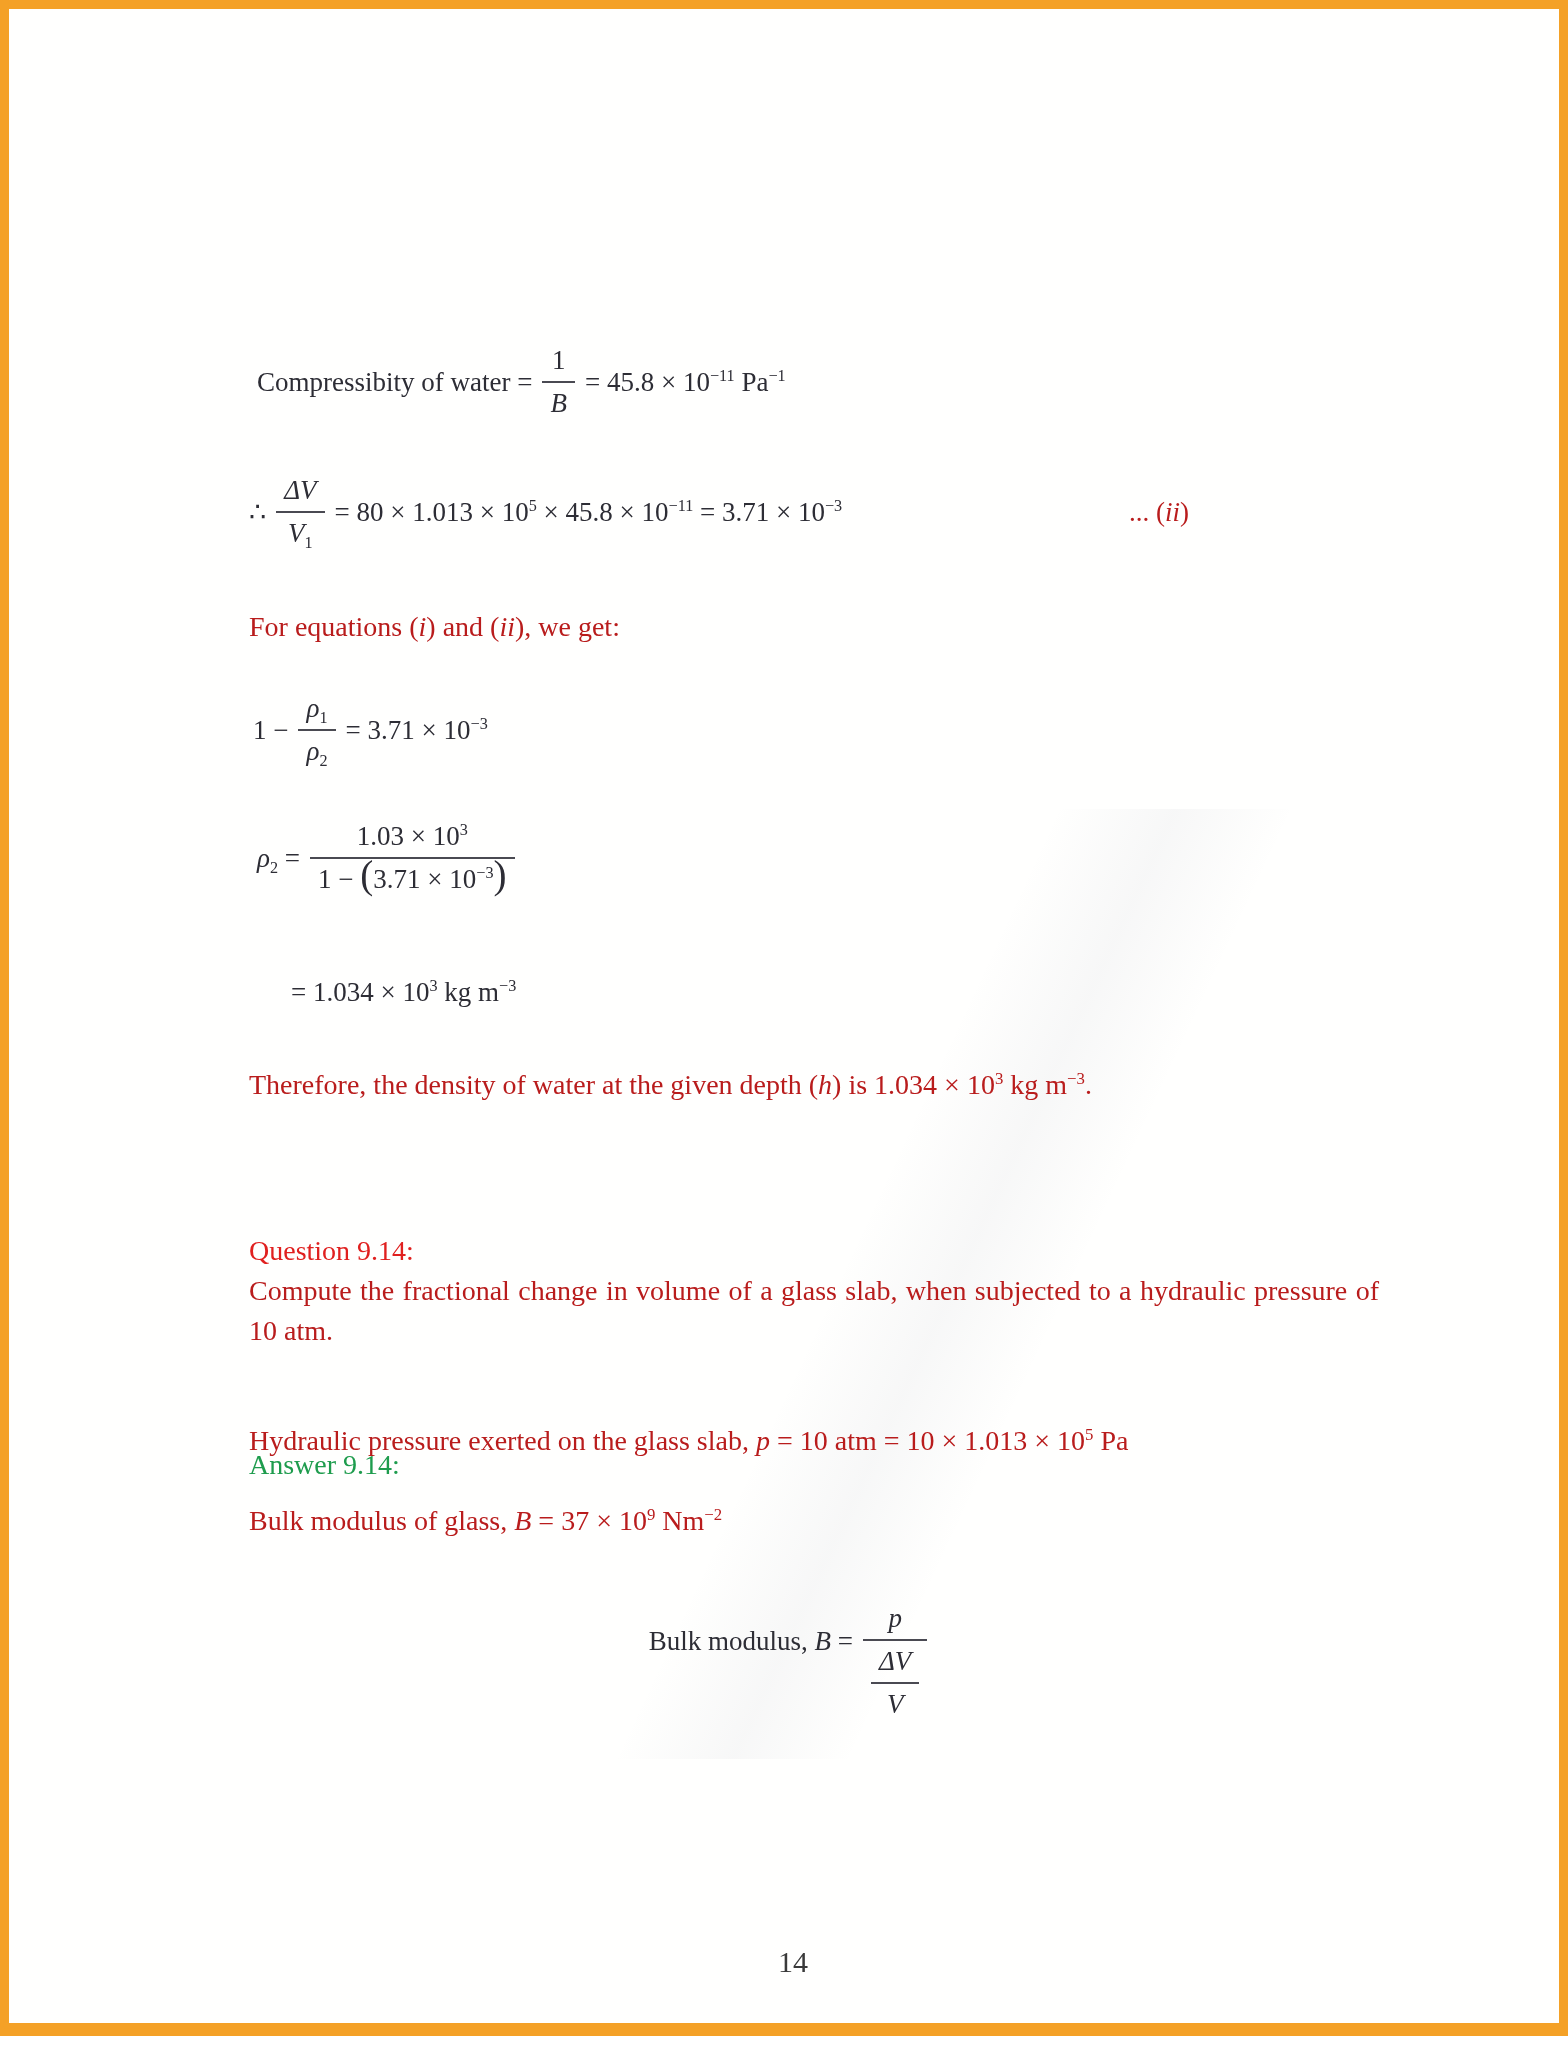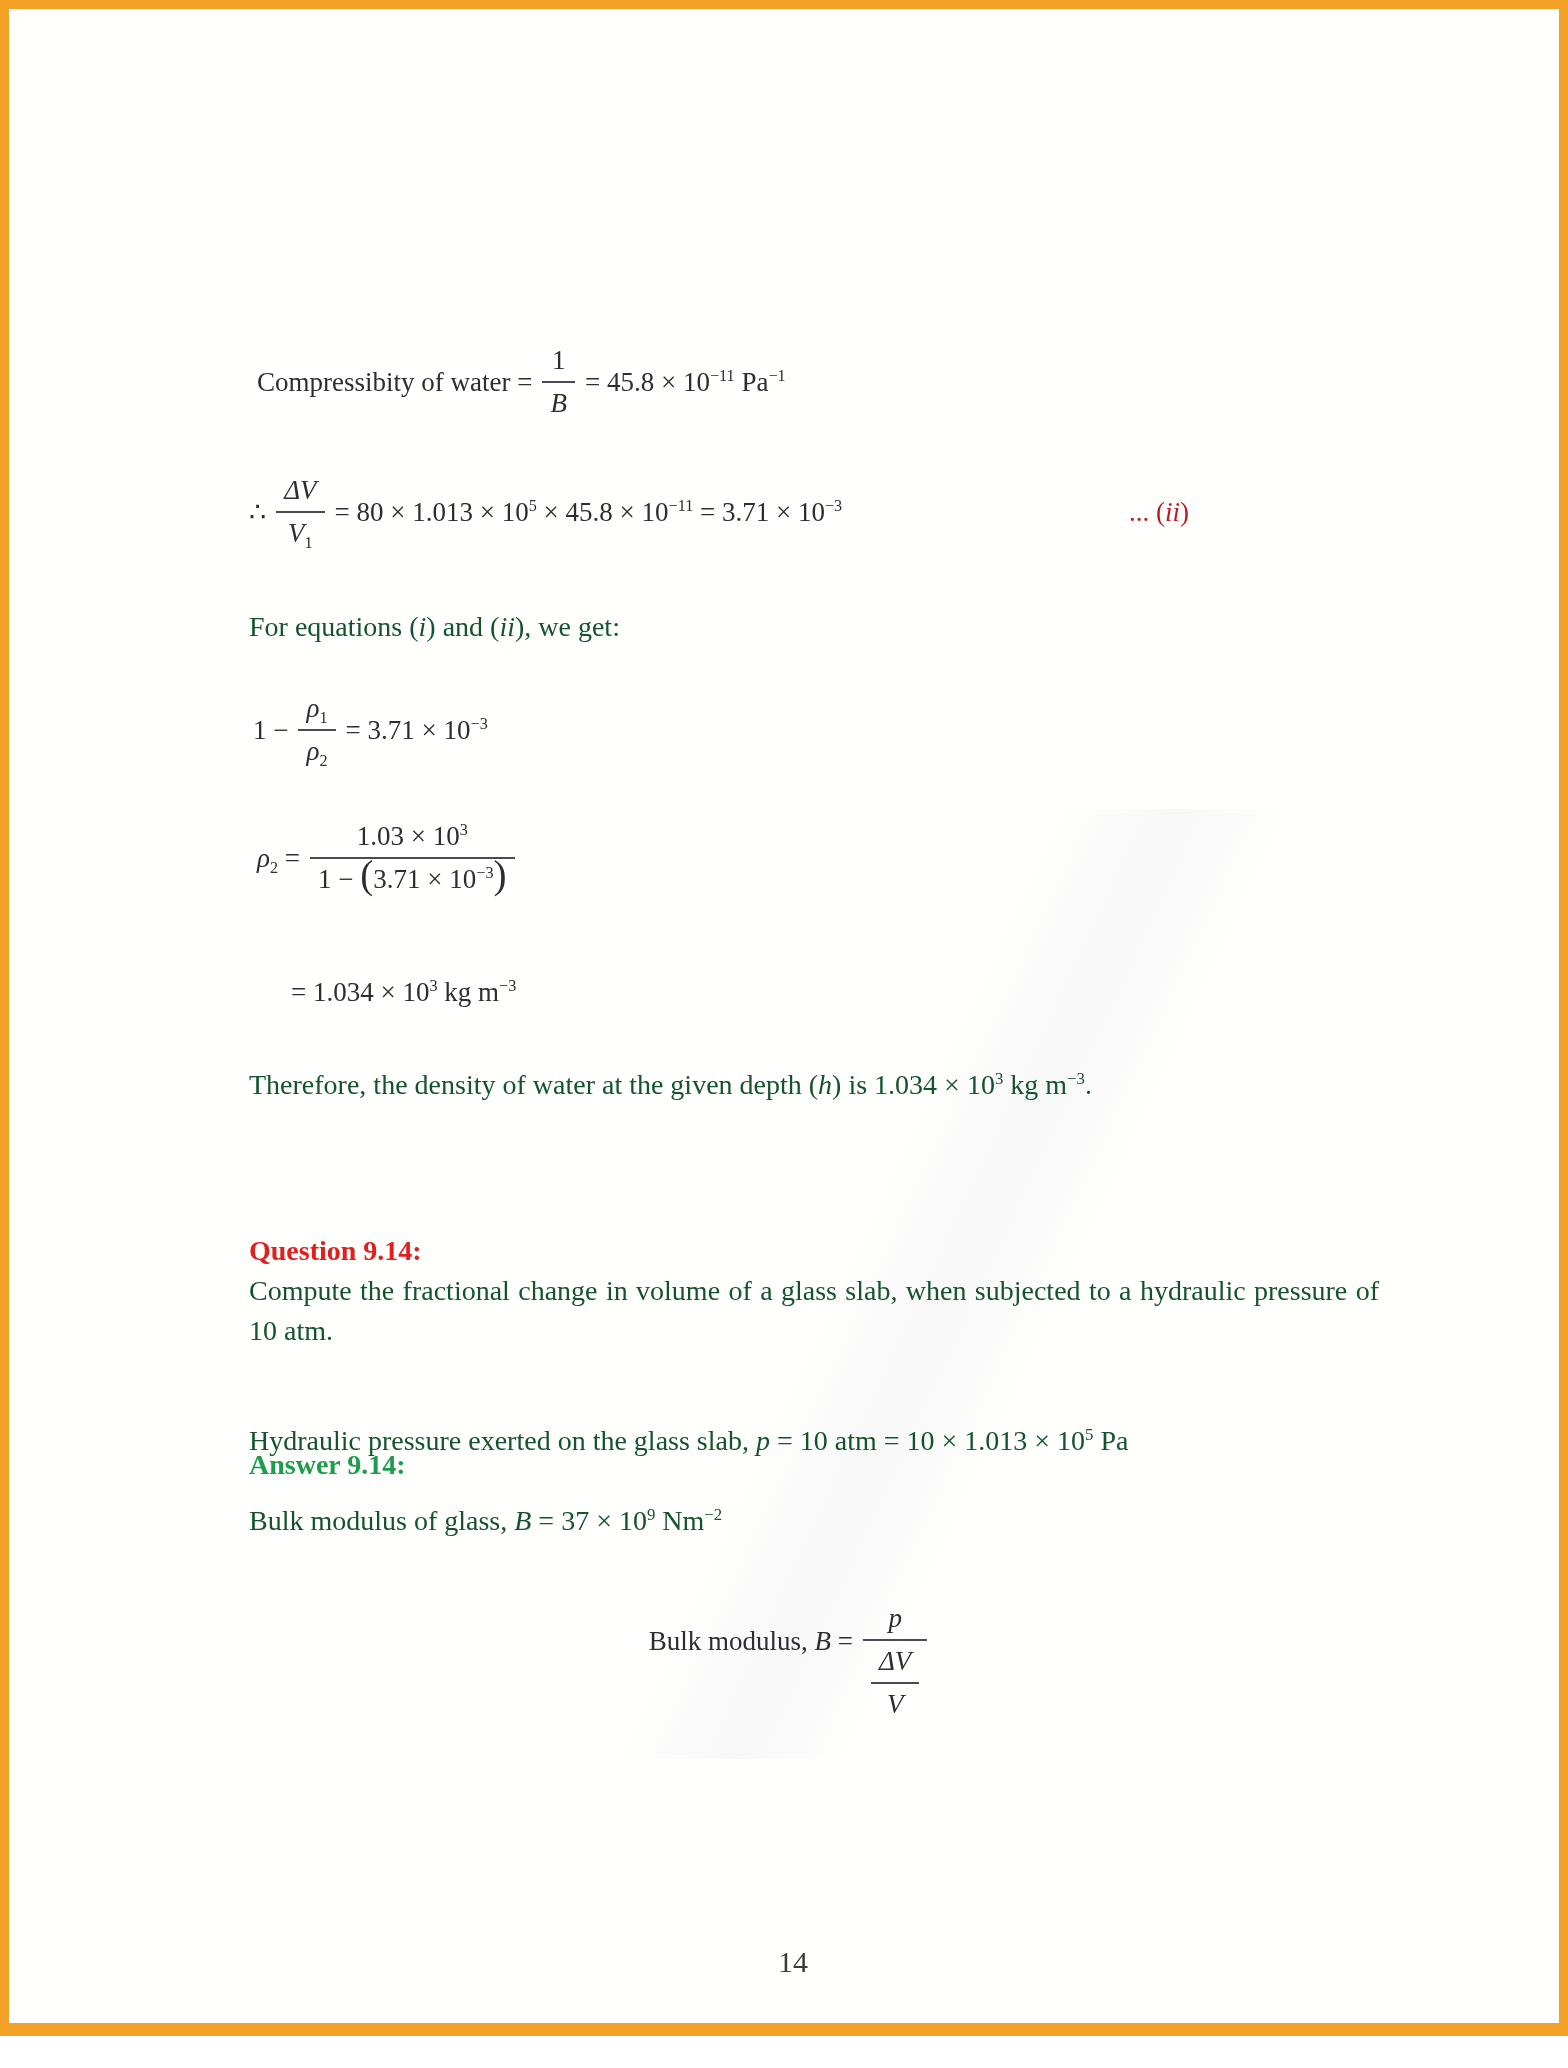--- a/index.html
+++ b/index.html
@@ -24,24 +24,24 @@
   .eq { display:flex; align-items:center; font-size:27px; color:var(--equation-color,#2d2d35); }
   sup { font-size:0.6em; line-height:0; vertical-align:super; }
   sub { font-size:0.6em; line-height:0; vertical-align:sub; }
   .var { font-style:italic; }
   .frac { display:inline-flex; flex-direction:column; align-items:stretch; text-align:center; margin:0 10px; }
   .frac .num { padding:0 8px 5px; border-bottom:2px solid #4a4a52; }
   .frac .den { padding:5px 8px 0; }
   .frac .frac { margin:0; }
   .bigp { font-size:1.45em; line-height:0; }
   .tag { color:#b91c1c;margin-left:48px; }
-  .heading { font-weight:bold; font-size:28px; }
+  .heading { font-weight:normal; font-size:28px; }
   #q-heading { color:var(--question-color,#E0201F); }
   #a-heading { color:var(--answer-color,#1E9C4D); }
-  .body-text { font-size:28px; line-height:1.42; color:#14532d; }
+  .body-text { font-size:28px; line-height:1.42; color:#b91c1c; }
 
   #eq1 { left:248px; top:336px; }
   #eq2 { left:240px; top:466px; width:940px; justify-content:space-between; }
   #line-for { left:240px; top:598px; }
   #eq3 { left:244px; top:684px; }
   #eq4 { left:248px; top:812px; }
   #eq5 { left:282px; top:968px; }
   #para-density { left:240px; top:1056px; width:1180px; }
   #q-heading { left:240px; top:1226px; }
   #q-body { left:240px; top:1262px; width:1130px; text-align:justify; }

